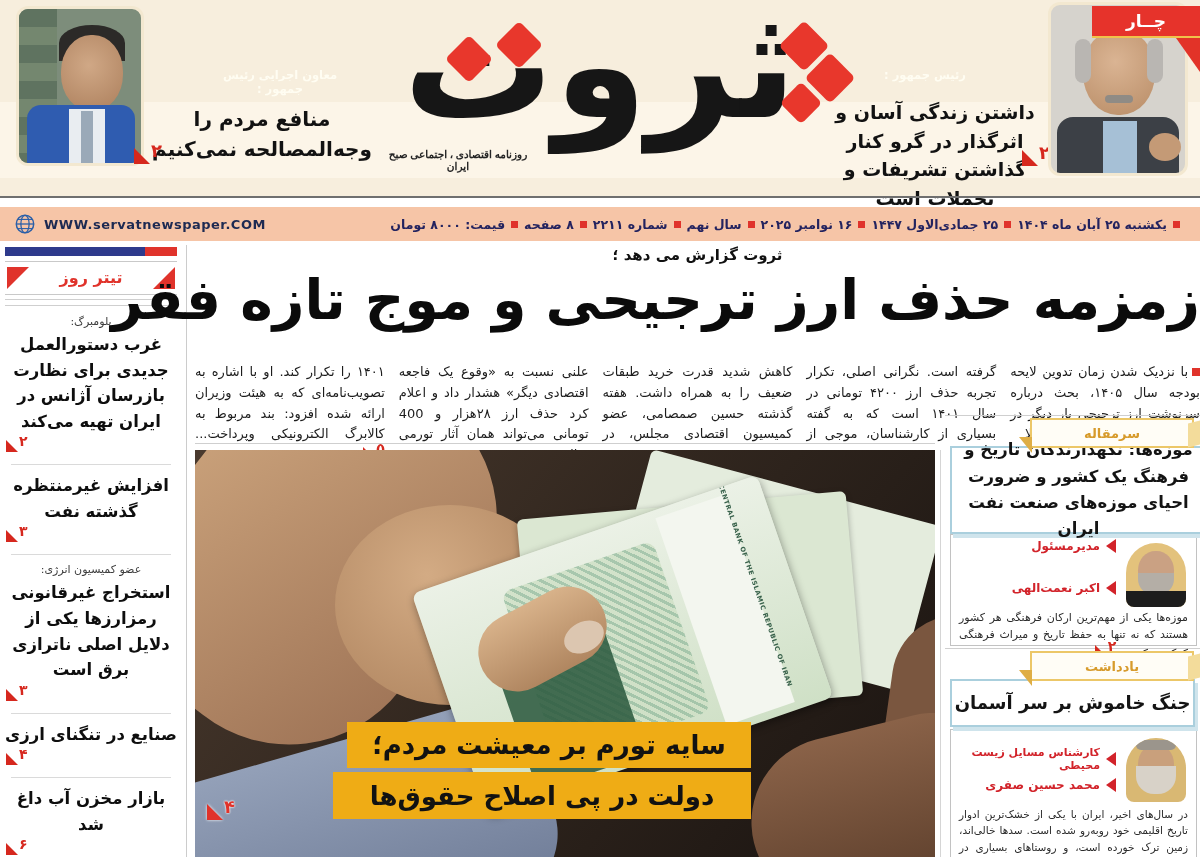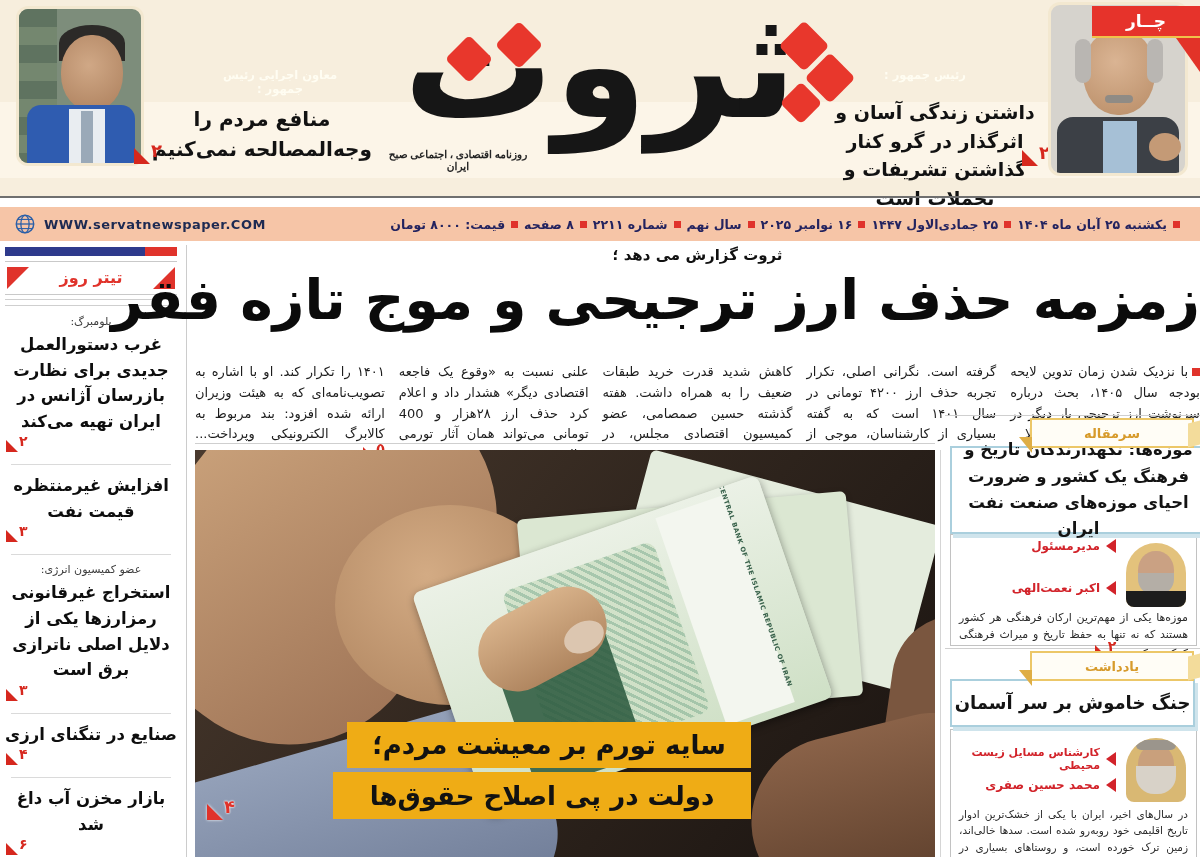--- a/index.html
+++ b/index.html
@@ -240,21 +240,21 @@
       <div class="sb-kick">بلومبرگ:</div>
       <div class="sb-title">غرب دستورالعمل جدیدی برای نظارت بازرسان آژانس در ایران تهیه می‌کند</div>
       <div class="sb-mark"><span class="pmark">
             <span class="tri"></span>
             <span class="num">۲</span>
           </span></div>
     </div>
     <div class="sep"></div>
     <div>
 
-      <div class="sb-title">افزایش غیرمنتظره قیمت نفت</div>
+      <div class="sb-title">افزایش غیرمنتظره گذشته نفت</div>
       <div class="sb-mark"><span class="pmark">
             <span class="tri"></span>
             <span class="num">۳</span>
           </span></div>
     </div>
     <div class="sep"></div>
     <div>
       <div class="sb-kick">عضو کمیسیون انرژی:</div>
       <div class="sb-title">استخراج غیرقانونی رمزارزها یکی از دلایل اصلی ناترازی برق است</div>
       <div class="sb-mark"><span class="pmark">

